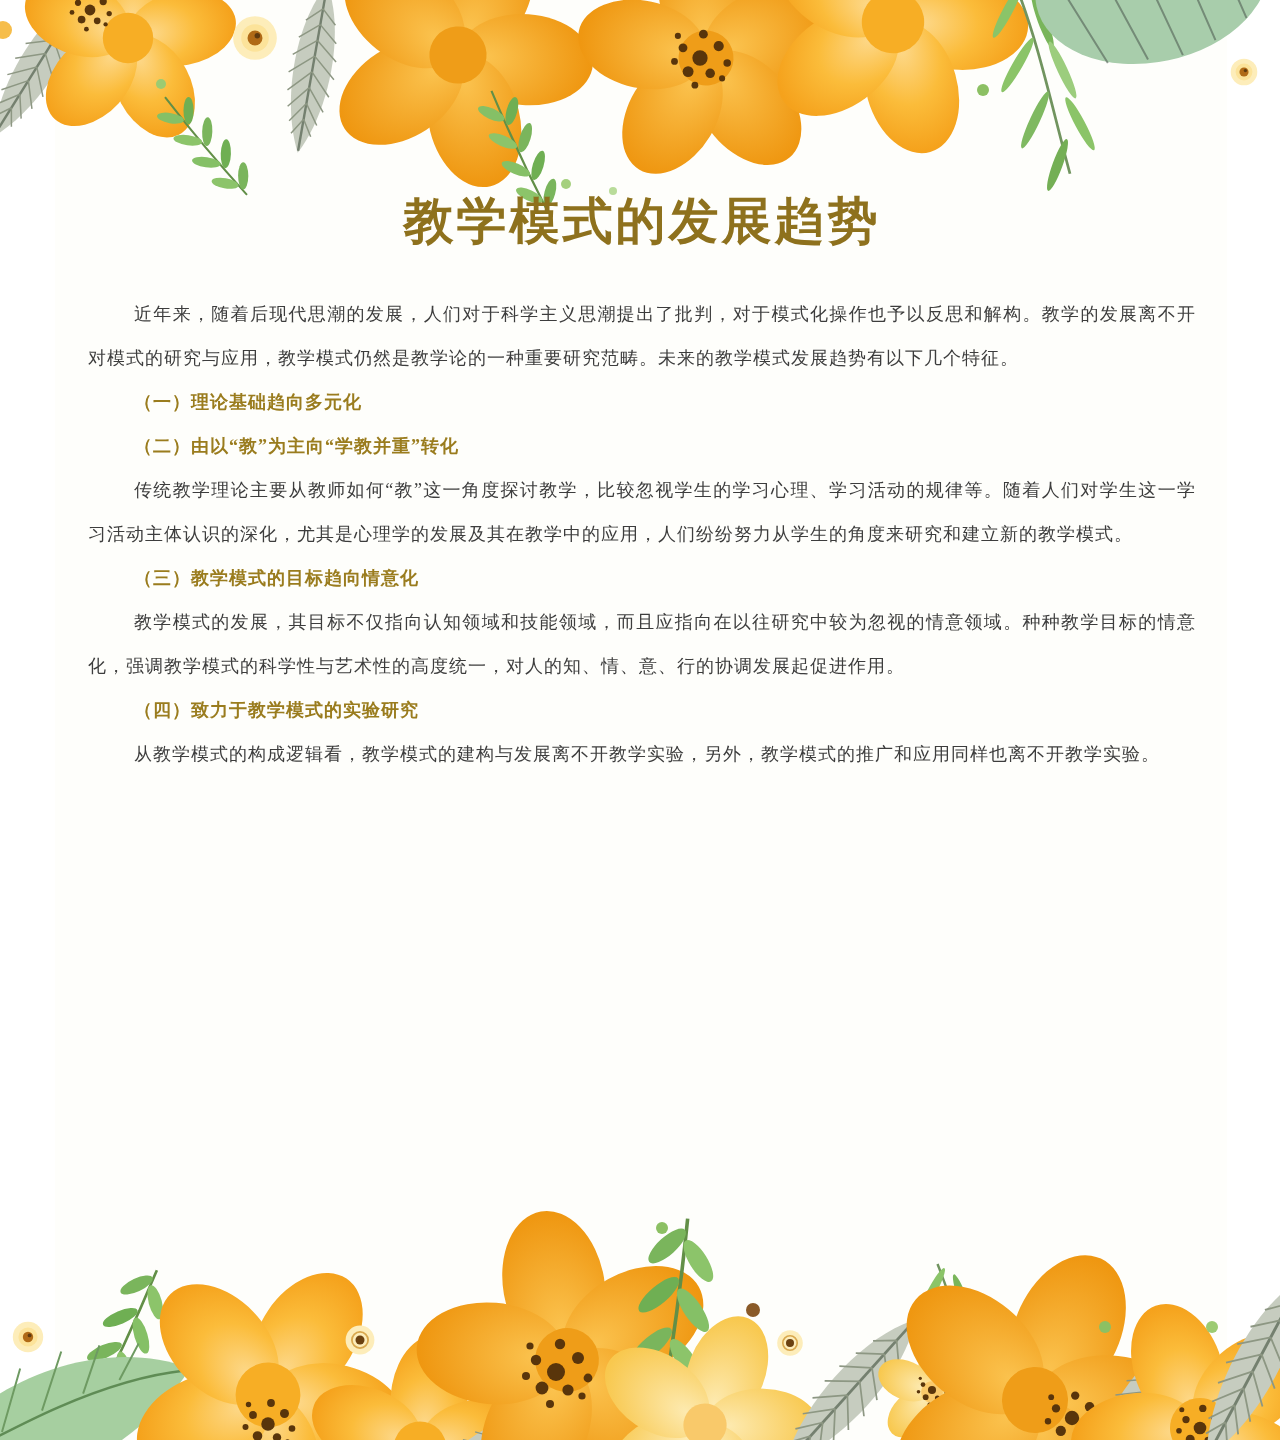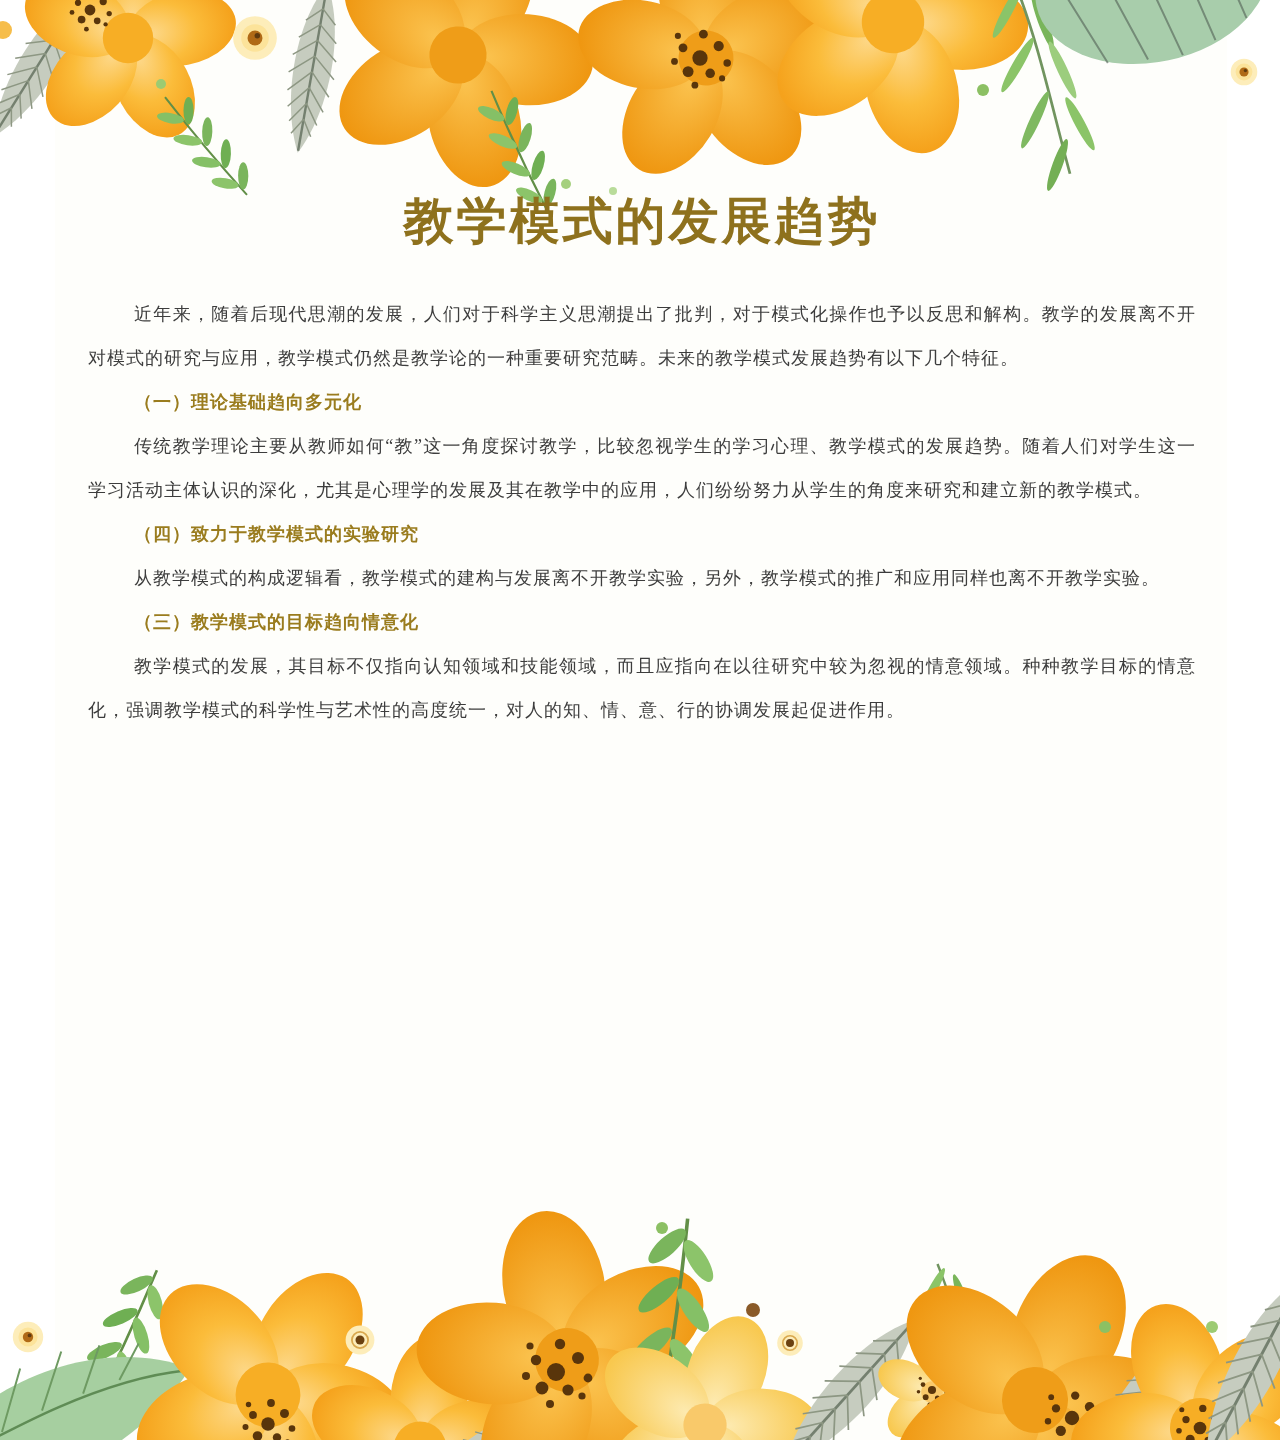--- a/index.html
+++ b/index.html
@@ -202,26 +202,27 @@
   <div class="content">
     <h1 class="title">教学模式的发展趋势</h1>
 
     <p class="body-text">近年来，随着后现代思潮的发展，人们对于科学主义思潮提出了批判，对于模式化操作也予以反思和解构。教学的发展离不开对模式的研究与应用，教学模式仍然是教学论的一种重要研究范畴。未来的教学模式发展趋势有以下几个特征。</p>
 
     <section>
       <h2 class="sec-heading">（一）理论基础趋向多元化</h2>
     </section>
 
     <section>
-      <p class="body-text">传统教学理论主要从教师如何“教”这一角度探讨教学，比较忽视学生的学习心理、教学模式的发展趋势。随着人们对学生这一学习活动主体认识的深化，尤其是心理学的发展及其在教学中的应用，人们纷纷努力从学生的角度来研究和建立新的教学模式。</p>
+      <h2 class="sec-heading">（二）由以“教”为主向“学教并重”转化</h2>
+      <p class="body-text">传统教学理论主要从教师如何“教”这一角度探讨教学，比较忽视学生的学习心理、学习活动的规律等。随着人们对学生这一学习活动主体认识的深化，尤其是心理学的发展及其在教学中的应用，人们纷纷努力从学生的角度来研究和建立新的教学模式。</p>
+    </section>
+
+    <section>
+      <h2 class="sec-heading">（三）教学模式的目标趋向情意化</h2>
+      <p class="body-text">教学模式的发展，其目标不仅指向认知领域和技能领域，而且应指向在以往研究中较为忽视的情意领域。种种教学目标的情意化，强调教学模式的科学性与艺术性的高度统一，对人的知、情、意、行的协调发展起促进作用。</p>
     </section>
 
     <section>
       <h2 class="sec-heading">（四）致力于教学模式的实验研究</h2>
       <p class="body-text">从教学模式的构成逻辑看，教学模式的建构与发展离不开教学实验，另外，教学模式的推广和应用同样也离不开教学实验。</p>
     </section>
-
-    <section>
-      <h2 class="sec-heading">（三）教学模式的目标趋向情意化</h2>
-      <p class="body-text">教学模式的发展，其目标不仅指向认知领域和技能领域，而且应指向在以往研究中较为忽视的情意领域。种种教学目标的情意化，强调教学模式的科学性与艺术性的高度统一，对人的知、情、意、行的协调发展起促进作用。</p>
-    </section>
   </div>
 </div>
 
 </body></html>

